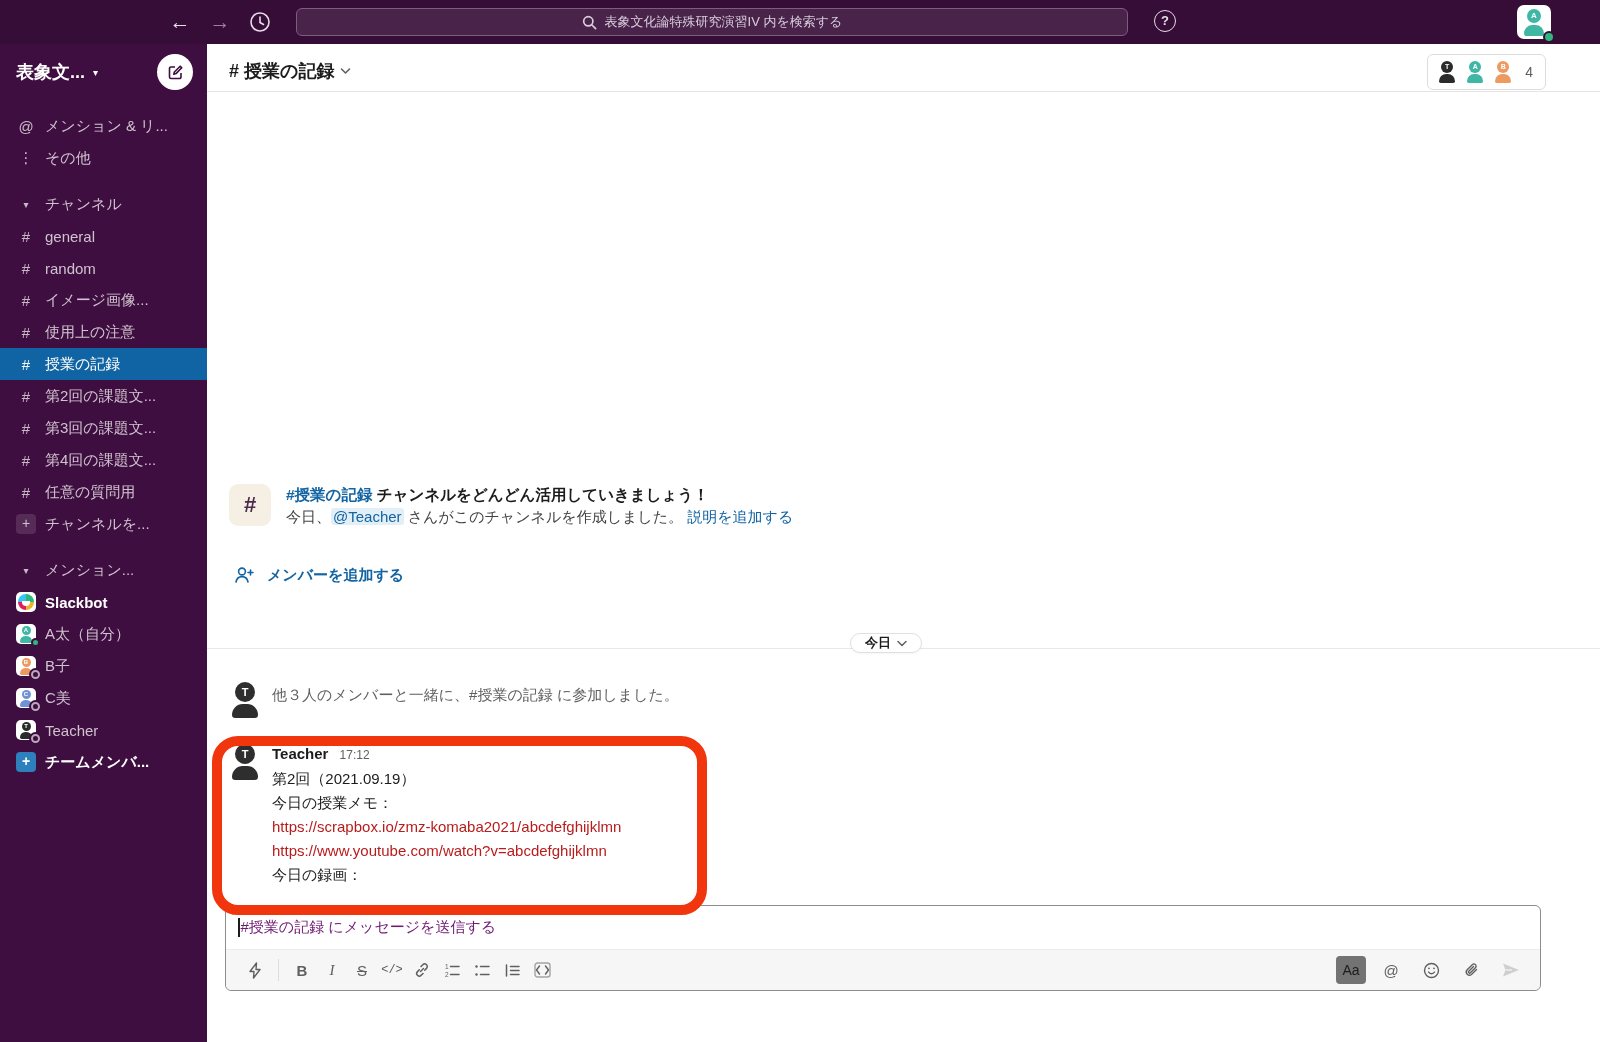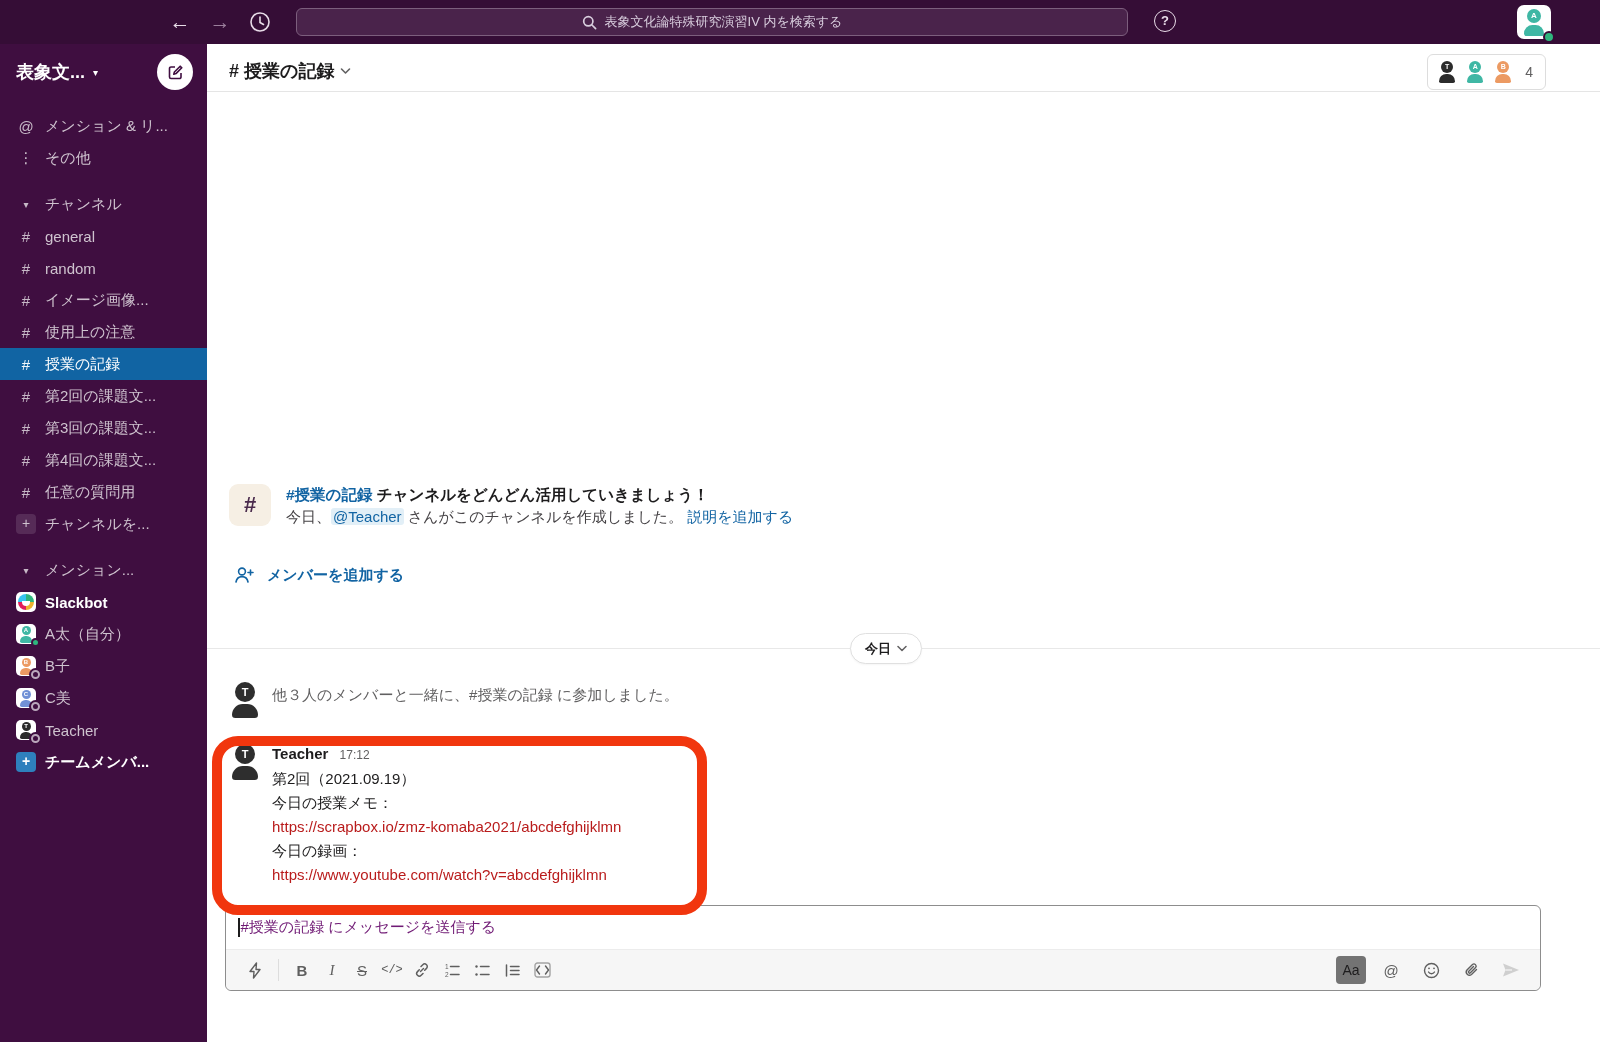--- a/index.html
+++ b/index.html
@@ -63,21 +63,21 @@
   .intro-hash { width:42px; height:42px; border-radius:9px; background:#F6EFE4; color:#4A2B4C; font-size:22px; font-weight:bold; display:flex; align-items:center; justify-content:center; }
   .intro-title { font-size:15.5px; font-weight:bold; color:#1D1C1D; line-height:22px; }
   .intro-title .chan-link { color:#1264A3; cursor:pointer; }
   .intro-sub { font-size:15px; color:#454245; line-height:22px; }
   .mention { background:#E2EFF7; color:#1264A3; border-radius:3px; padding:0 2px; cursor:pointer; }
   .blue-link { color:#1264A3; cursor:pointer; }
   .add-member { position:absolute; left:26px; top:521px; display:flex; align-items:center; gap:12px; color:#1264A3; font-size:15px; font-weight:bold; cursor:pointer; }
 
   
   .date-line { position:absolute; left:0; right:0; top:604px; height:1px; background:#E8E8E8; }
-  .date-pill { position:absolute; left:679px; top:589px; transform:translateX(-50%); height:31px; background:#fff; border:1px solid #E0E0E0; border-radius:16px; display:flex; align-items:center; gap:6px; padding:0 14px; font-size:13px; font-weight:bold; color:#1D1C1D; cursor:pointer; box-shadow:0 1px 2px rgba(0,0,0,.04); }
+  .date-pill { position:absolute; left:679px; top:589px; transform:translateX(-50%); height:20px; background:#fff; border:1px solid #E0E0E0; border-radius:16px; display:flex; align-items:center; gap:6px; padding:0 14px; font-size:13px; font-weight:bold; color:#1D1C1D; cursor:pointer; box-shadow:0 1px 2px rgba(0,0,0,.04); }
   .date-pill svg { color:#616061; }
 
   
   .msg { position:absolute; left:20px; display:flex; gap:9px; }
   .msg-av { position:relative; width:36px; height:38px; flex:0 0 36px; cursor:pointer; }
   .msg-av .h { position:absolute; left:8px; top:0; width:20px; height:20px; border-radius:50%; background:#2E2E2E; color:#fff; font-size:11px; font-weight:bold; text-align:center; line-height:20px; }
   .msg-av .b { position:absolute; left:5px; top:22px; width:26px; height:14px; border-radius:13px 13px 4px 4px; background:#2E2E2E; }
   .msg-head { font-size:15px; line-height:20px; }
   .msg-author { font-weight:bold; color:#1D1C1D; cursor:pointer; }
   .msg-time { font-size:12px; color:#616061; margin-left:7px; }
@@ -325,22 +325,22 @@
       </div>
       <div>
         <div class="msg-head">
           <span class="msg-author">Teacher</span>
           <span class="msg-time">17:12</span>
         </div>
         <div class="msg-lines" id="msg2-lines">
             <div>第2回（2021.09.19）</div>
             <div>今日の授業メモ：</div>
             <div><span class="msg-link">https://scrapbox.io/zmz-komaba2021/abcdefghijklmn</span></div>
+            <div><span class="msg-link">https://www.youtube.com/watch?v=abcdefghijklmn</span></div>
             <div>今日の録画：</div>
-            <div><span class="msg-link">https://www.youtube.com/watch?v=abcdefghijklmn</span></div>
           </div>
       </div>
     </div>
 
     <div class="composer">
       <div class="composer-input">
         <span class="caret"></span>
         <span>#授業の記録 にメッセージを送信する</span>
       </div>
       <div class="composer-bar">

